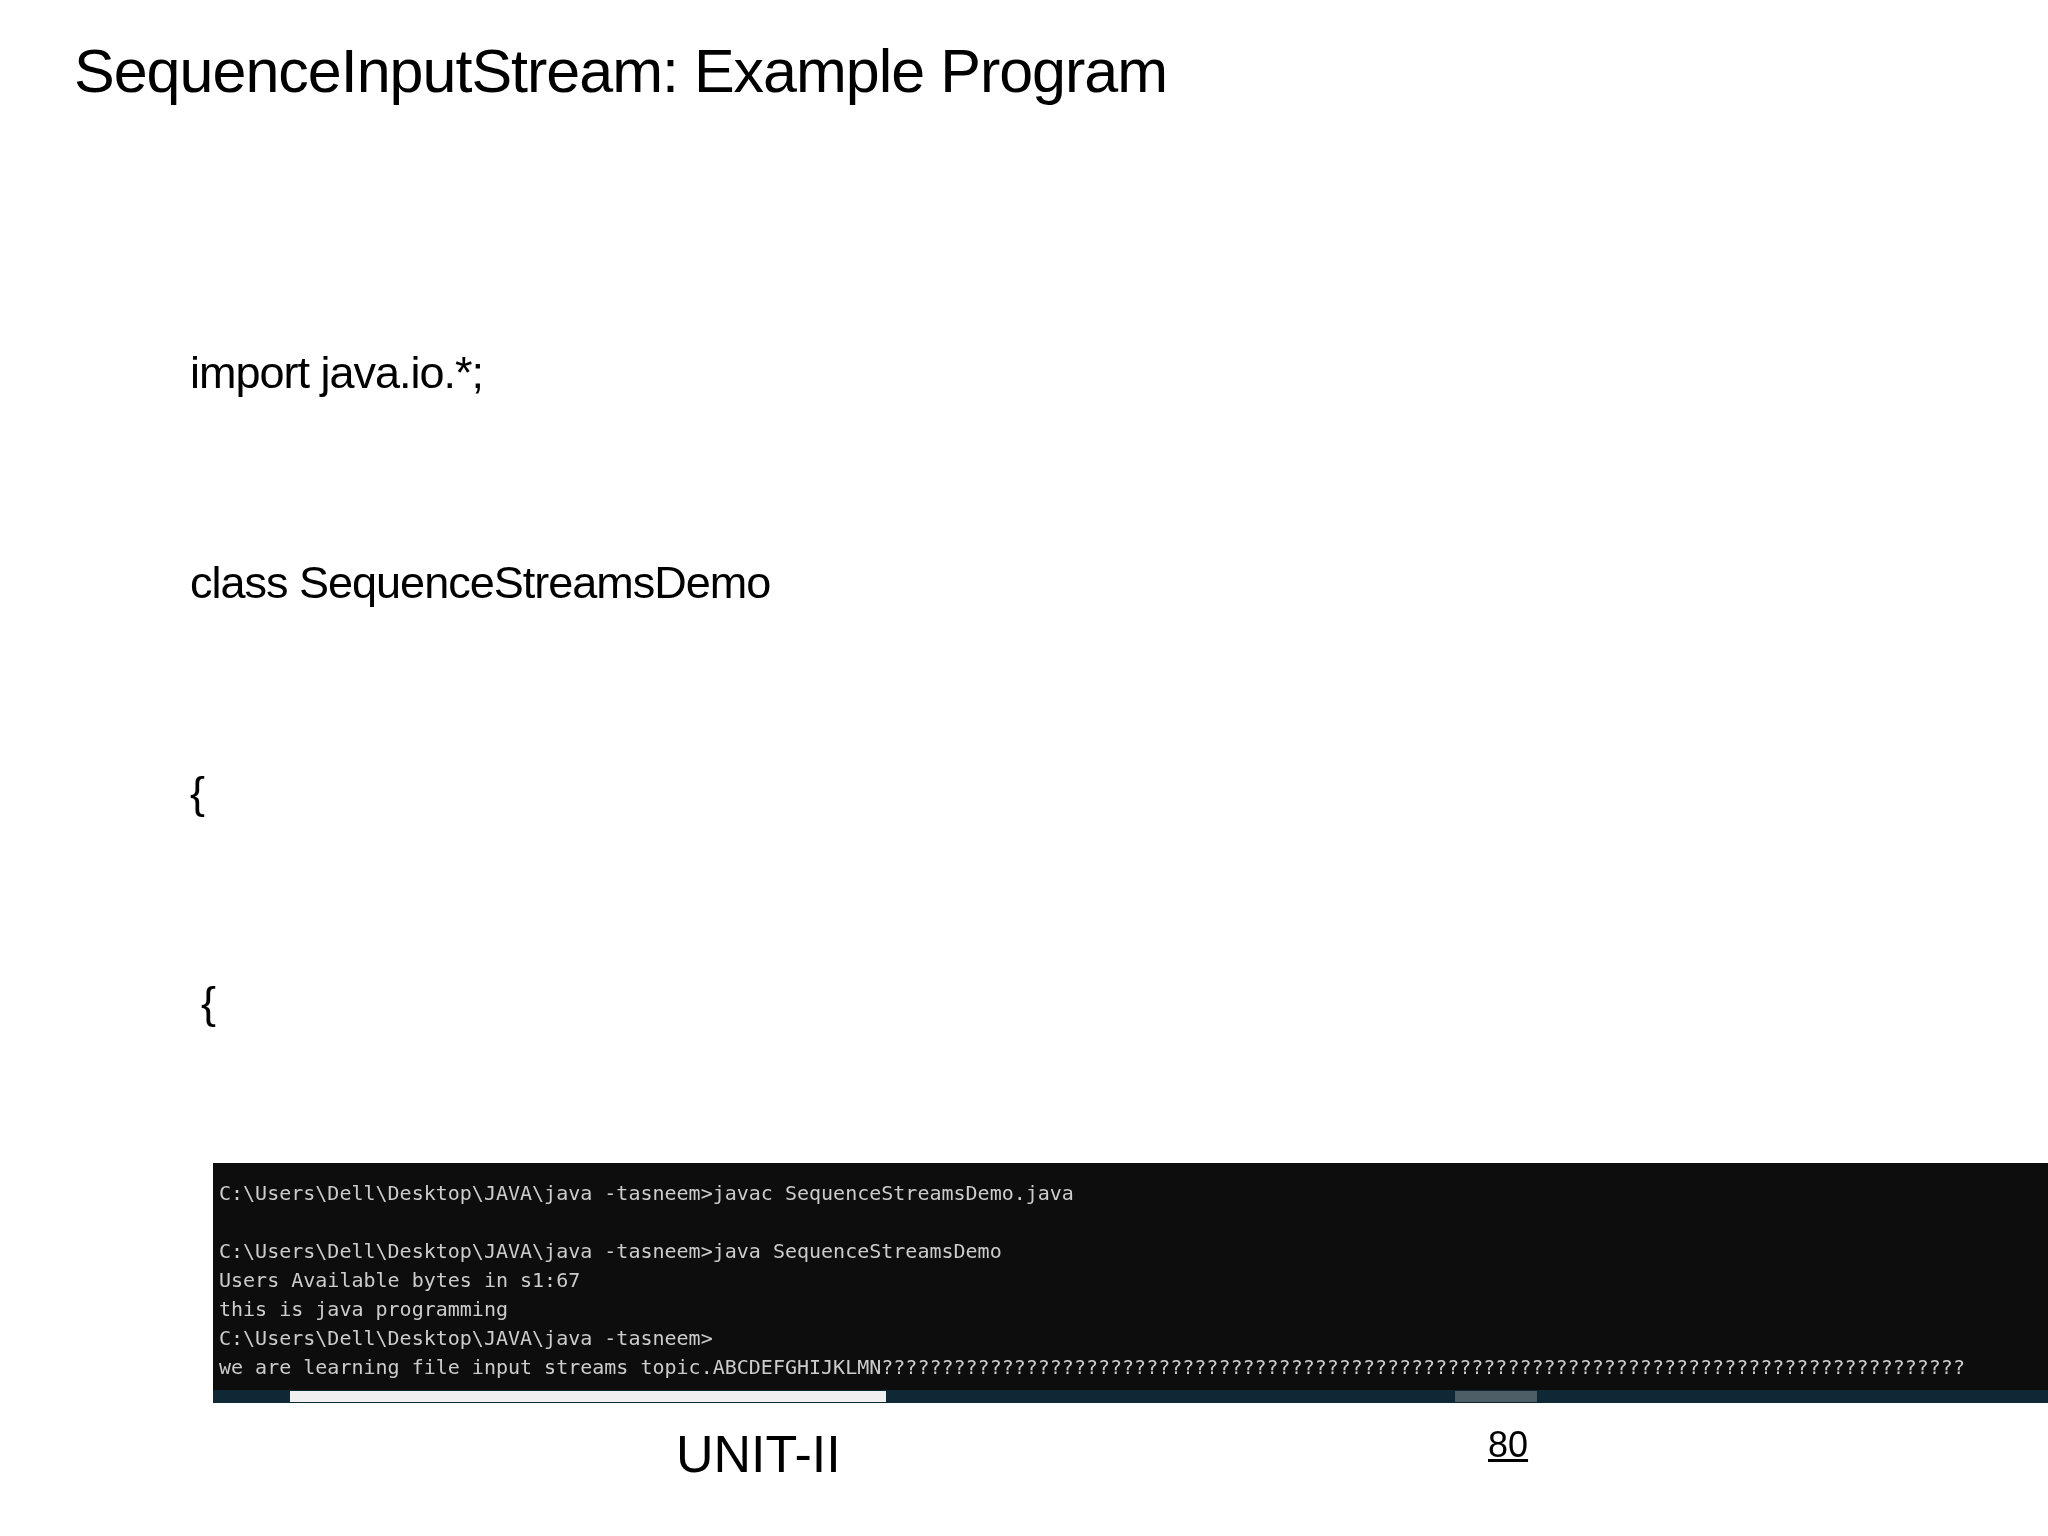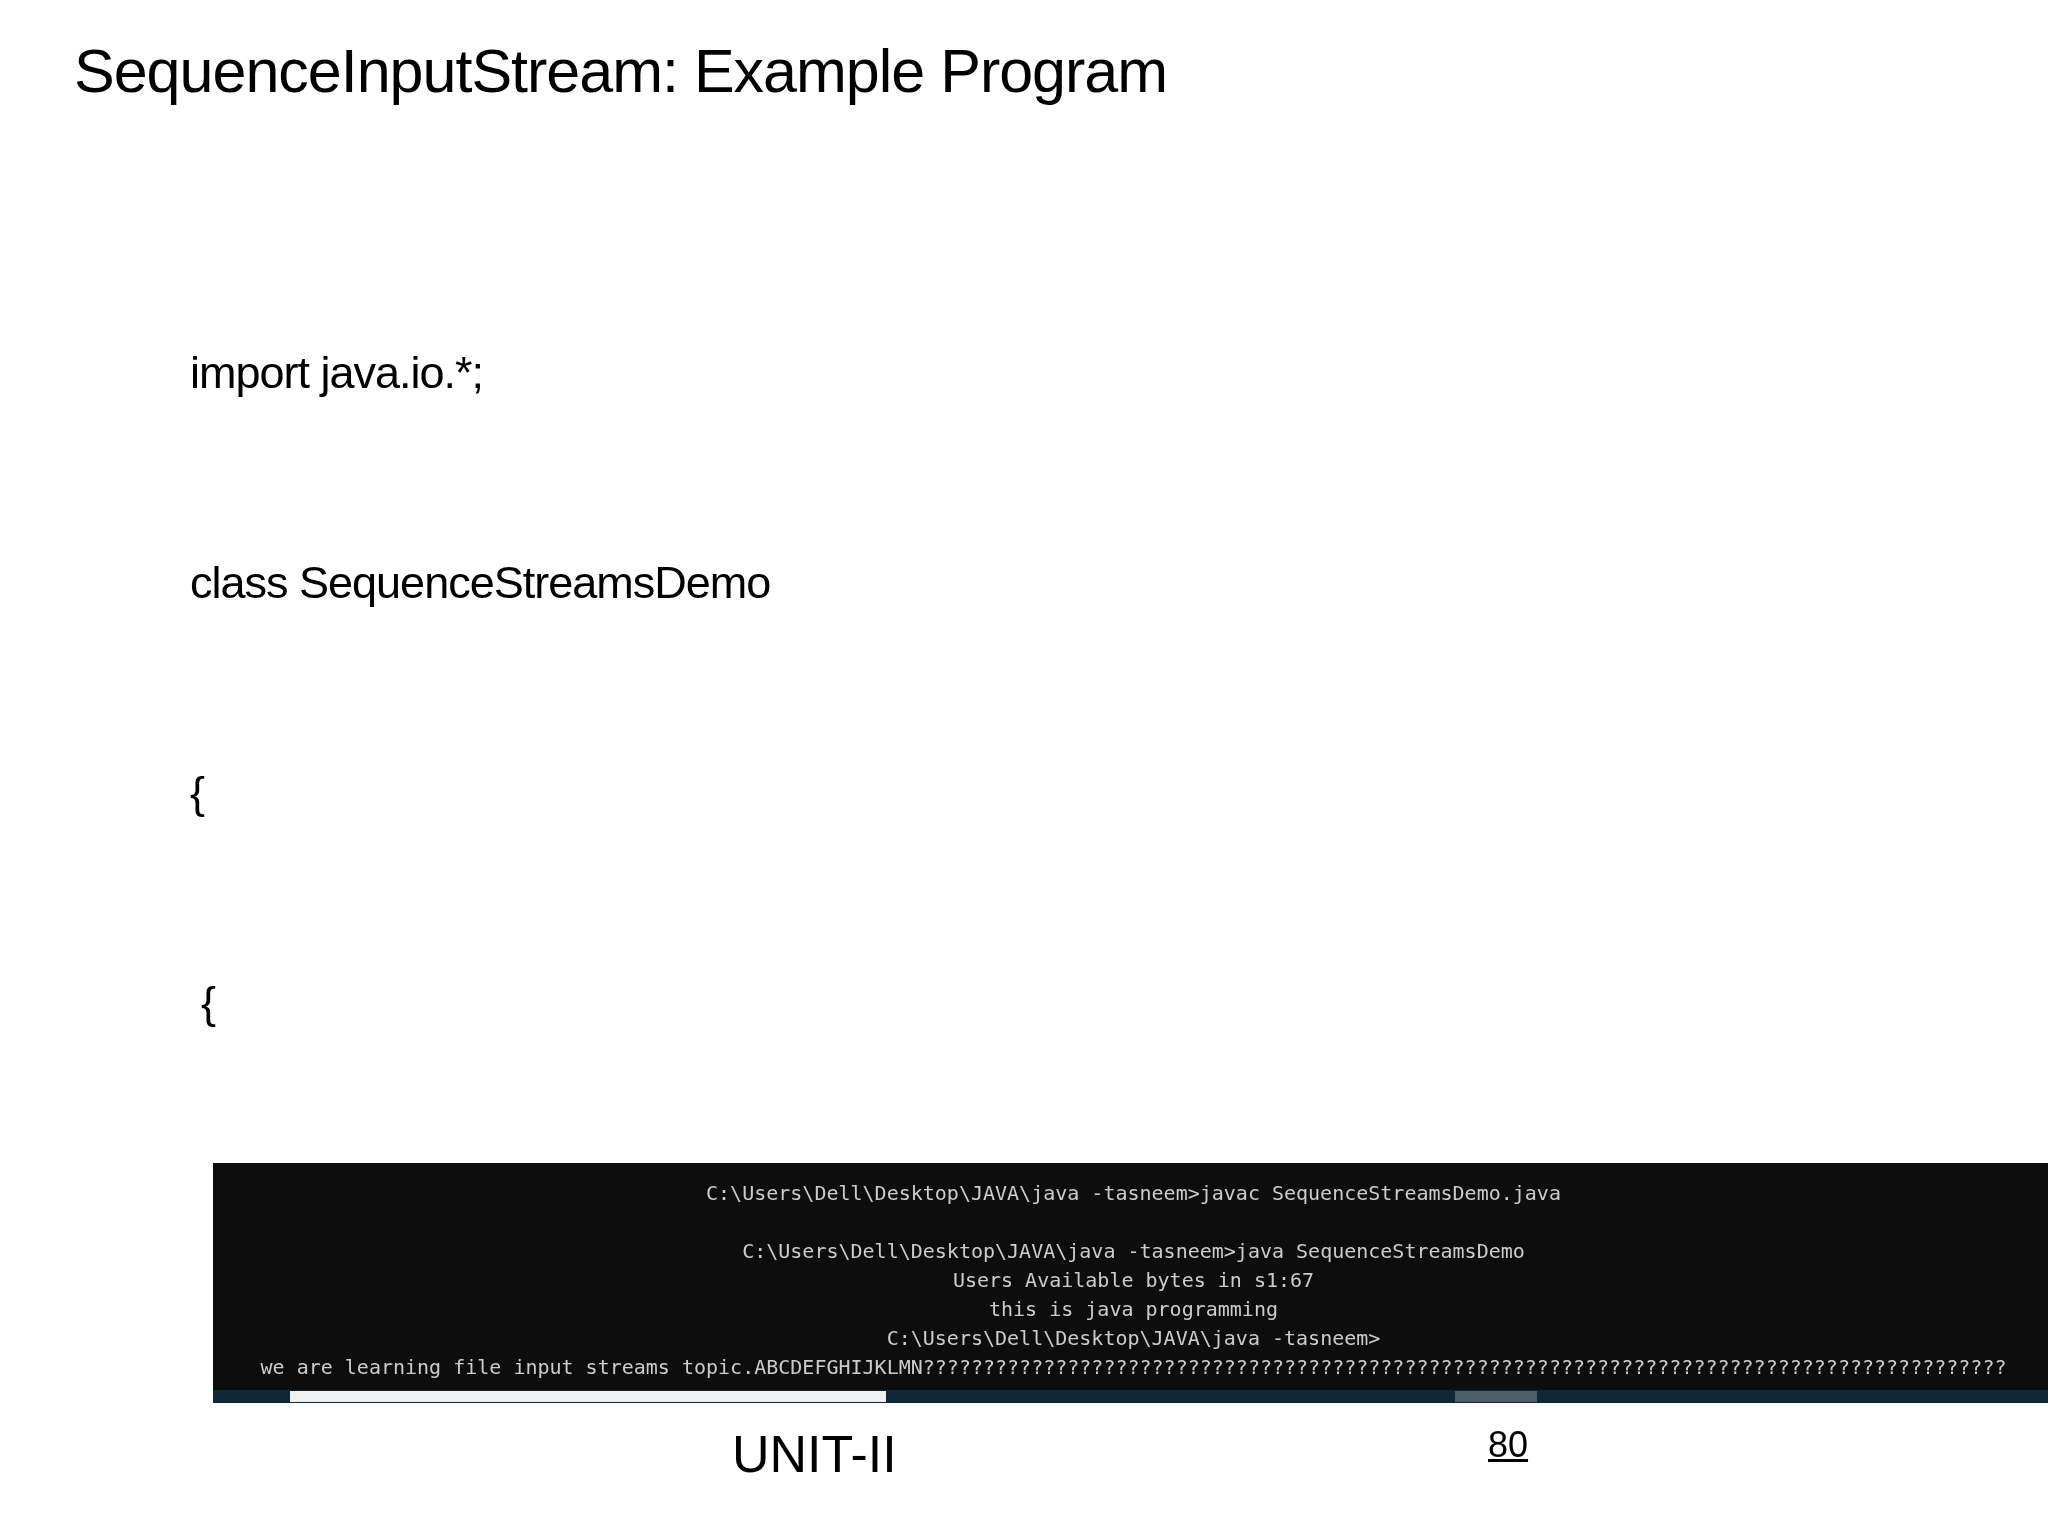--- a/index.html
+++ b/index.html
@@ -42,21 +42,21 @@
     height: 240px;
     background: #0d0d0d;
     box-sizing: border-box;
     padding: 16px 0 0 6px;
     overflow: hidden;
     font-family: "DejaVu Sans Mono", monospace;
     font-size: 20px;
     line-height: 29px;
     color: #cccccc;
   }
-  .term-line { height: 29px; white-space: pre; text-align: center; }
+  .term-line { height: 29px; white-space: pre; }
   .term-scrollbar {
     position: absolute;
     left: 0;
     bottom: 0;
     width: 100%;
     height: 13px;
     background: #0e2836;
   }
   .term-scroll-thumb {
     position: absolute;
@@ -69,21 +69,21 @@
   .term-scroll-fragment {
     position: absolute;
     left: 1242px;
     top: 1px;
     width: 82px;
     height: 11px;
     background: #4d5e66;
   }
   .footer-unit {
     position: absolute;
-    left: 732px;
+    left: 676px;
     top: 1424px;
     font-size: 52px;
     white-space: nowrap;
   }
   .footer-page {
     position: absolute;
     left: 1488px;
     top: 1424px;
     font-size: 36px;
     white-space: nowrap;

